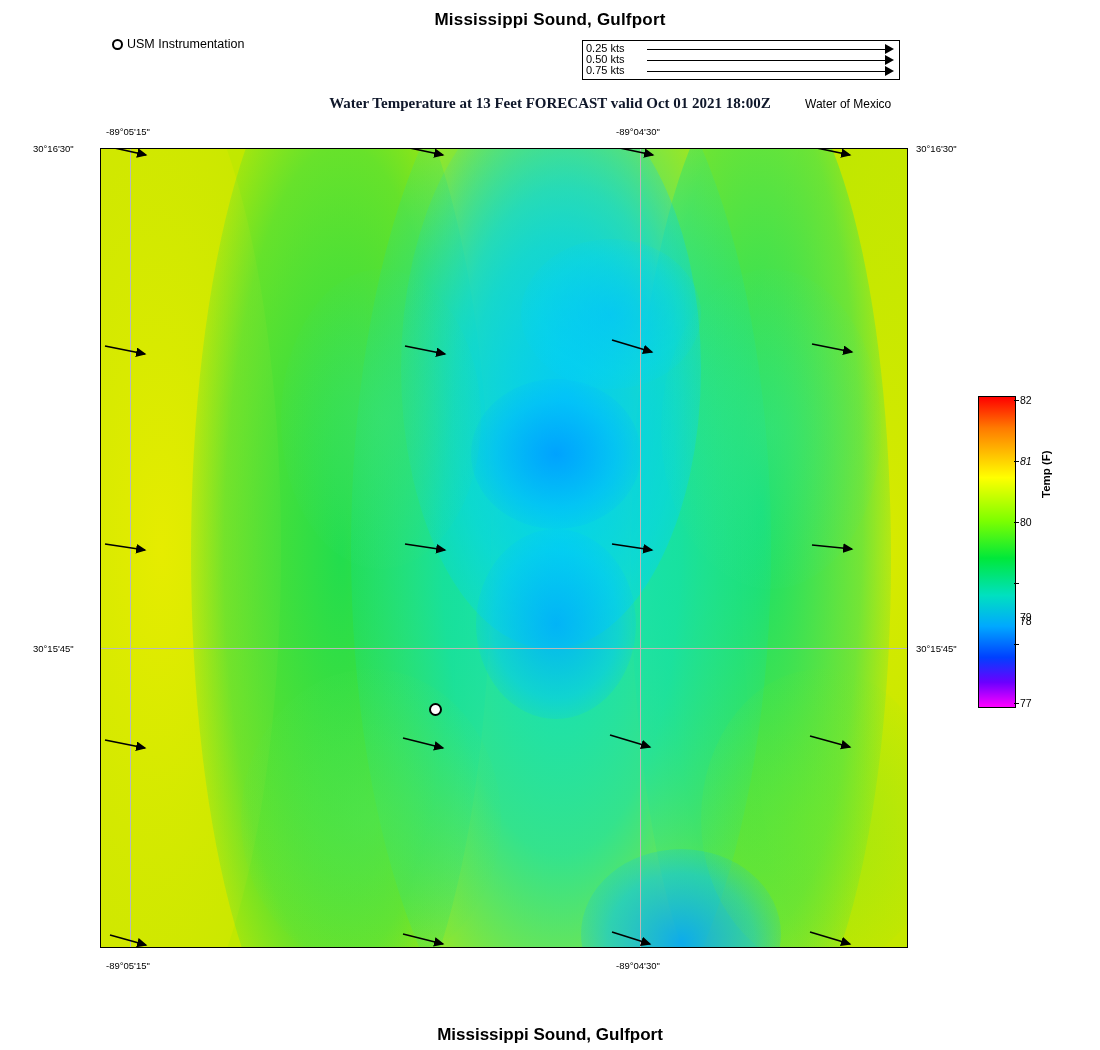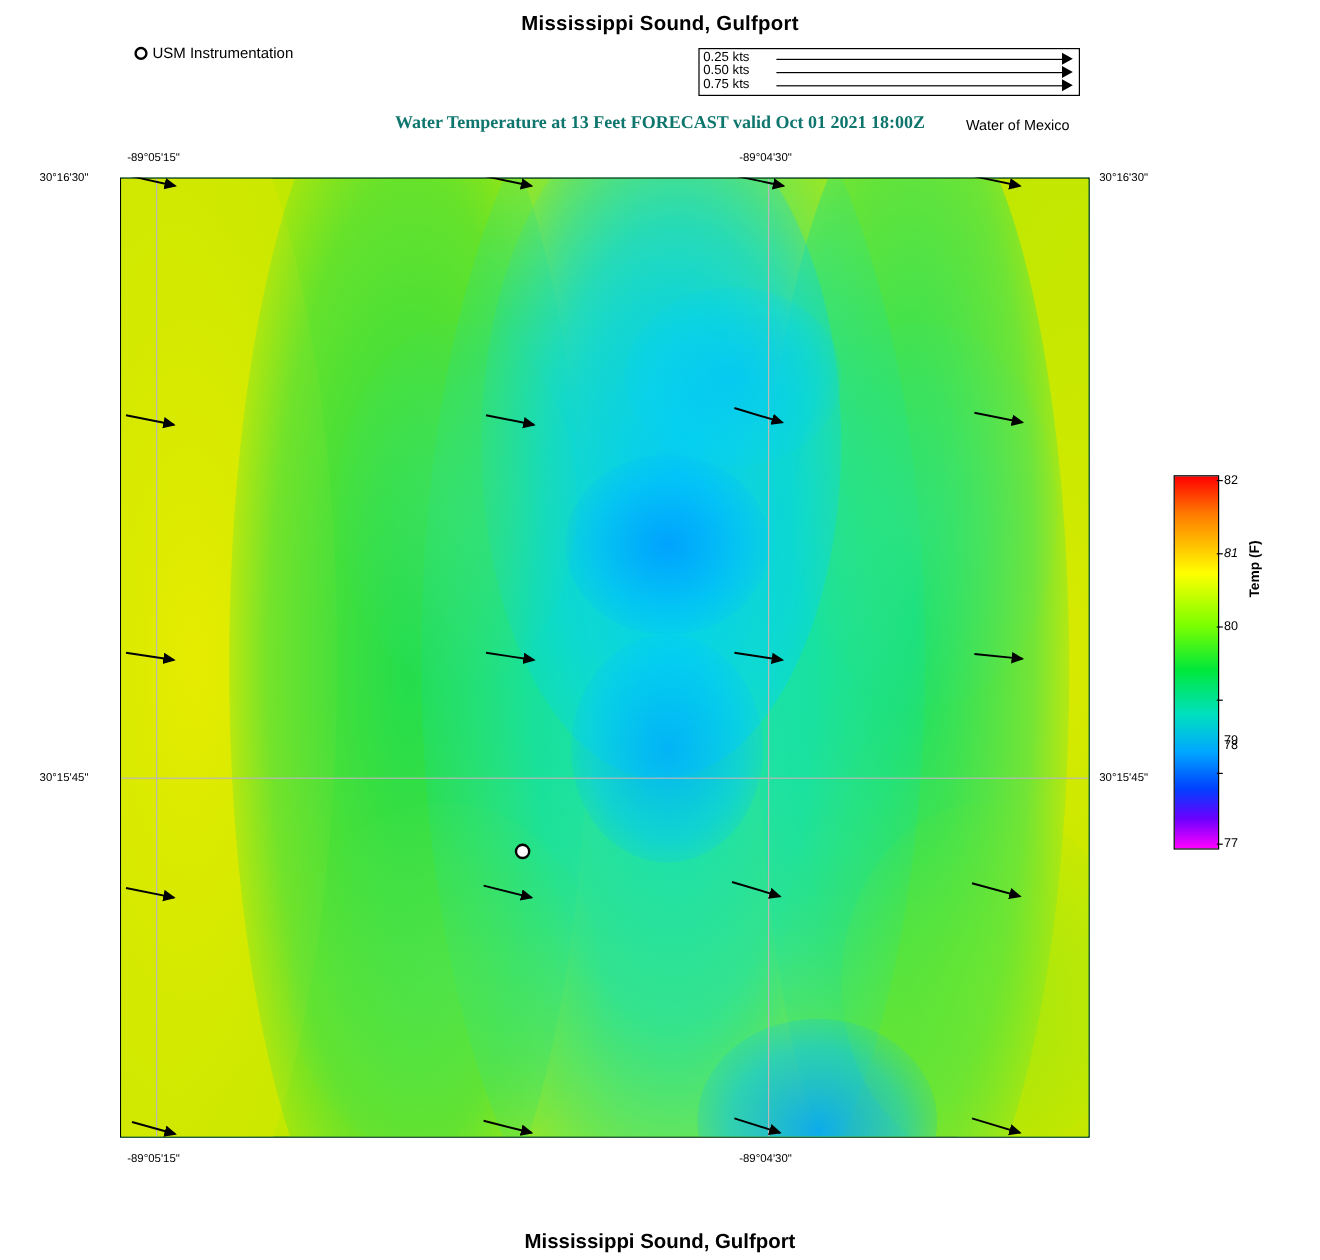--- a/index.html
+++ b/index.html
@@ -18,21 +18,21 @@
     font-size:17px;font-weight:bold;color:#000;
     letter-spacing:0.2px;
   }
   #bottom-title{
     left:0;top:1025px;width:1100px;text-align:center;
     font-size:17px;font-weight:bold;color:#000;
   }
   #subtitle{
     left:0;top:95px;width:1100px;text-align:center;
     font-family:"Liberation Serif", serif;
-    font-size:15px;font-weight:bold;color:#0f766e;
+    font-size:15px;font-weight:bold;color:#0f172a;
   }
   #region-label{
     left:805px;top:97px;
     font-size:12px;color:#000;
   }
 
   
   #usm-legend{
     left:112px;top:37px;
     display:flex;align-items:center;gap:4px;

